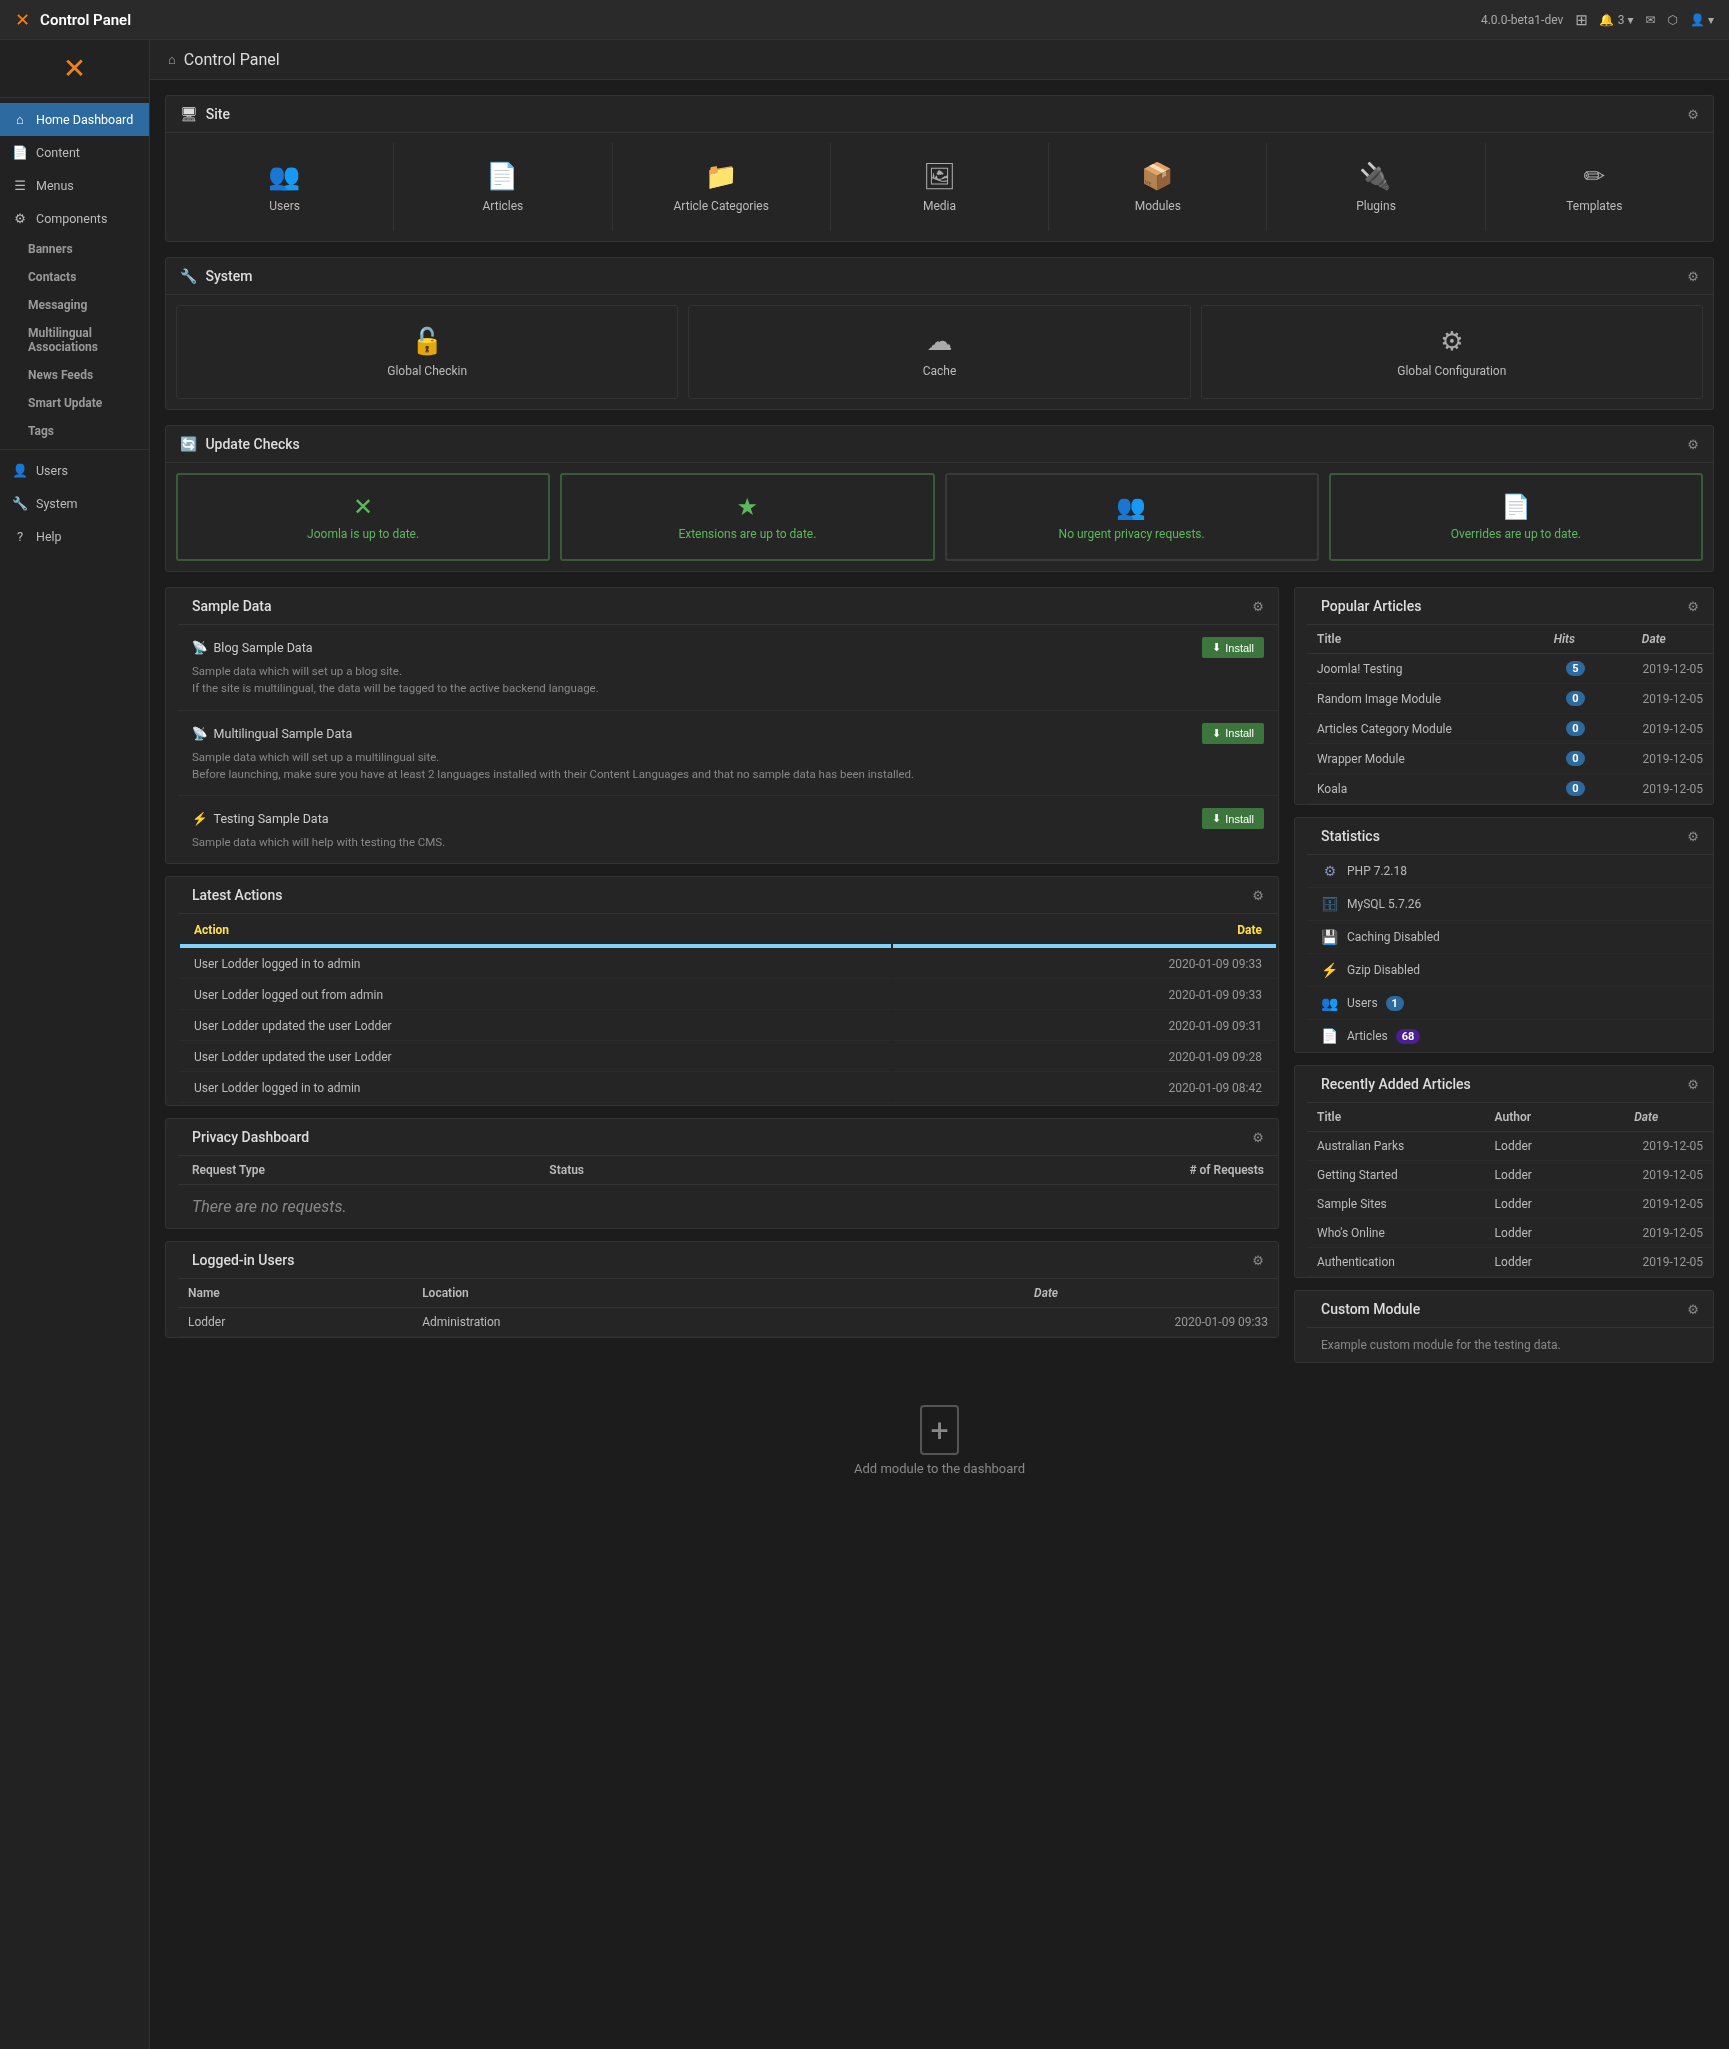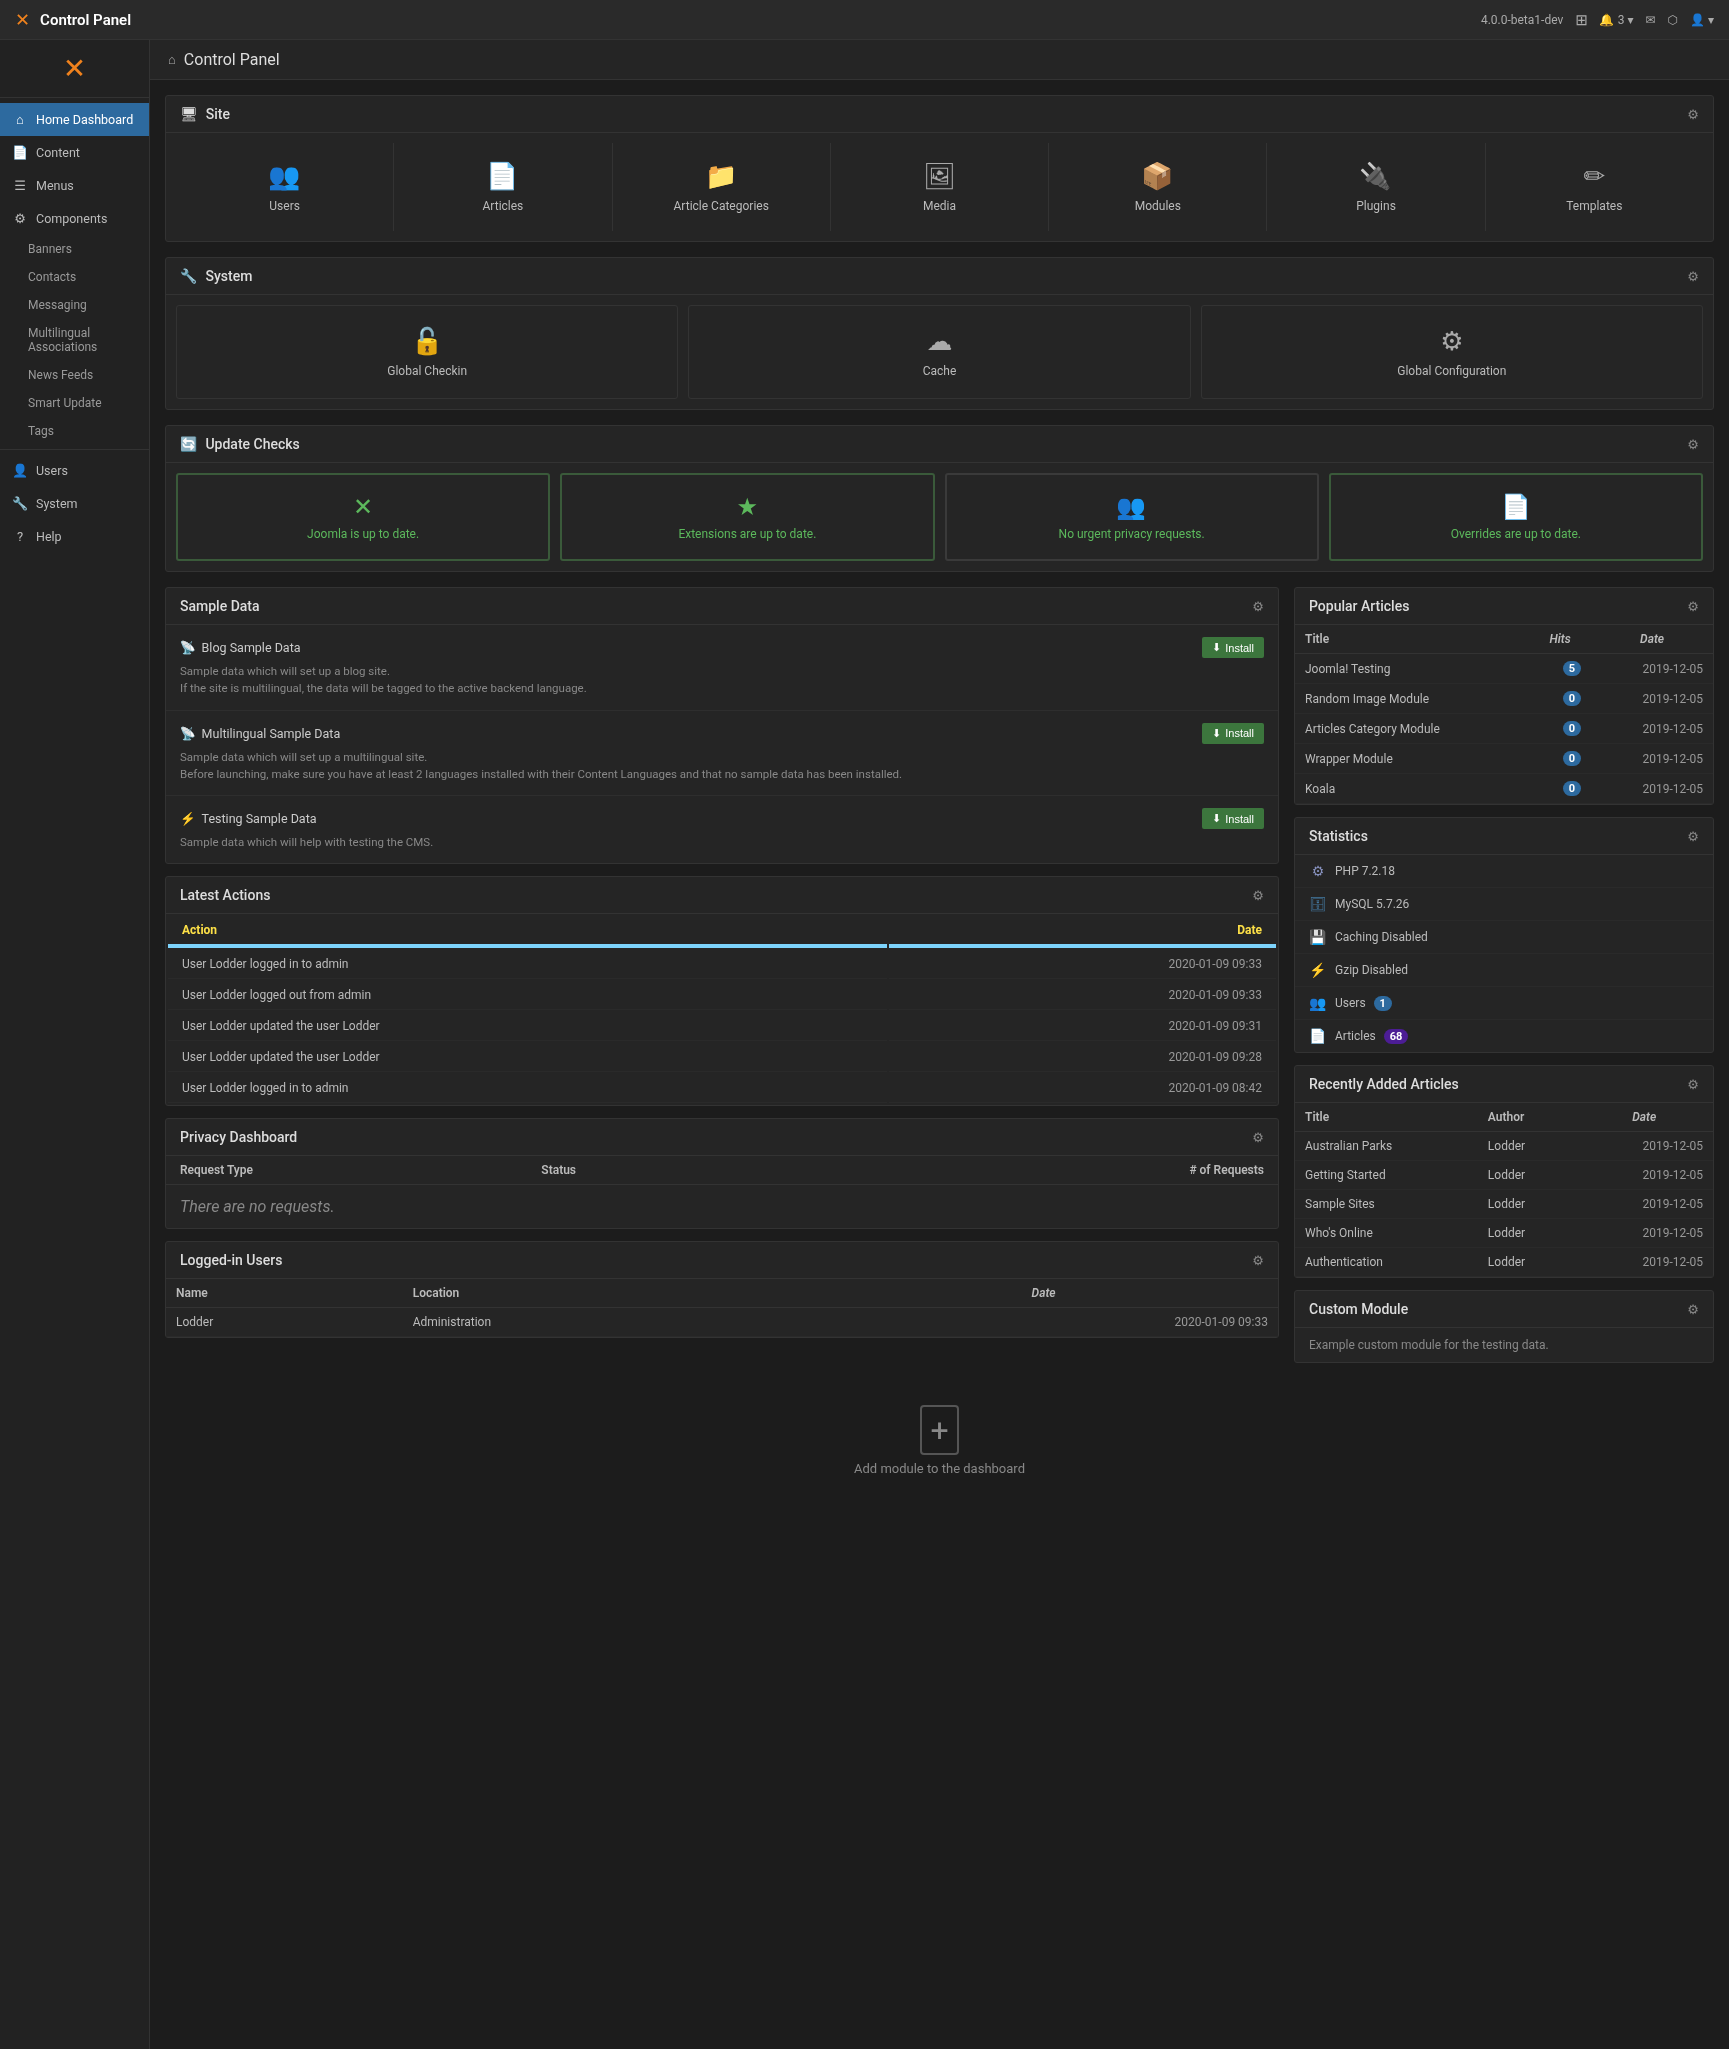--- a/index.html
+++ b/index.html
@@ -17,21 +17,21 @@
 
     
     .sidebar { width: 150px; background: #222; border-right: 1px solid #333; overflow-y: auto; flex-shrink: 0; }
     .sidebar-logo { padding: 12px; display: flex; justify-content: center; border-bottom: 1px solid #333; }
     .sidebar-logo .joomla-icon { color: #f0821d; font-size: 28px; }
     .sidebar-nav { padding: 5px 0; }
     .sidebar-item { display: flex; align-items: center; gap: 8px; padding: 9px 12px; cursor: pointer; color: #bbb; font-size: 12.5px; }
     .sidebar-item.active { background: #2d6a9f; color: #fff; }
     .sidebar-item .si-icon { font-size: 13px; width: 16px; text-align: center; }
     .sidebar-sub { padding: 0; }
-    .sidebar-sub-item { display: flex; align-items: center; padding: 7px 12px 7px 28px; cursor: pointer; color: #999; font-size: 12px; }
+    .sidebar-sub-item { display: flex; align-items: center; padding: 7px 12px 7px 28px; cursor: pointer; color: #999; font-size: 12px; font-weight: bold; }
     .sidebar-divider { height: 1px; background: #333; margin: 4px 0; }
 
     
     .main { flex: 1; overflow-y: auto; background: #1c1c1c; }
     .page-header { background: #252525; padding: 10px 18px; border-bottom: 1px solid #333; display: flex; align-items: center; gap: 8px; }
     .page-header h1 { color: #ddd; font-size: 16px; font-weight: 400; }
     .page-header-icon { color: #aaa; }
 
     .content-area { padding: 15px; }
 
@@ -102,21 +102,21 @@
     .table-header-row { display: flex; padding: 7px 14px; border-bottom: 1px solid #333; font-size: 12px; font-weight: 600; color: #bbb; }
     .no-requests { padding: 12px 14px; color: #888; font-size: 16px; font-style: italic; }
 
     
     .add-module { display: flex; flex-direction: column; align-items: center; justify-content: center; padding: 30px; color: #888; cursor: pointer; }
     .add-module .plus-icon { font-size: 32px; margin-bottom: 6px; border: 2px solid #555; border-radius: 4px; padding: 4px 8px; }
 
     
     .custom-module-desc { padding: 10px 14px; color: #888; font-size: 12px; }
 
-    .section-card-small { background: #252525; border: 1px solid #333; border-radius: 3px; margin-bottom: 12px; }
+    .section-card-small { background: #252525; border: 1px solid #333; border-radius: 3px; margin-bottom: 12px; padding-left: 12px; }
 
     .actions-table { width: 100%; }
     .actions-table th { text-align: left; padding: 7px 14px; color: #fde047; font-size: 12px; font-weight: 700; border-bottom: 4px solid #7dd3fc; }
     .actions-table td { padding: 7px 14px; font-size: 12px; color: #bbb; border-bottom: 1px solid #2a2a2a; }
     .actions-table td:last-child { text-align: right; color: #999; }
   </style>
 </head>
 <body>
 
 <div class="topbar">

